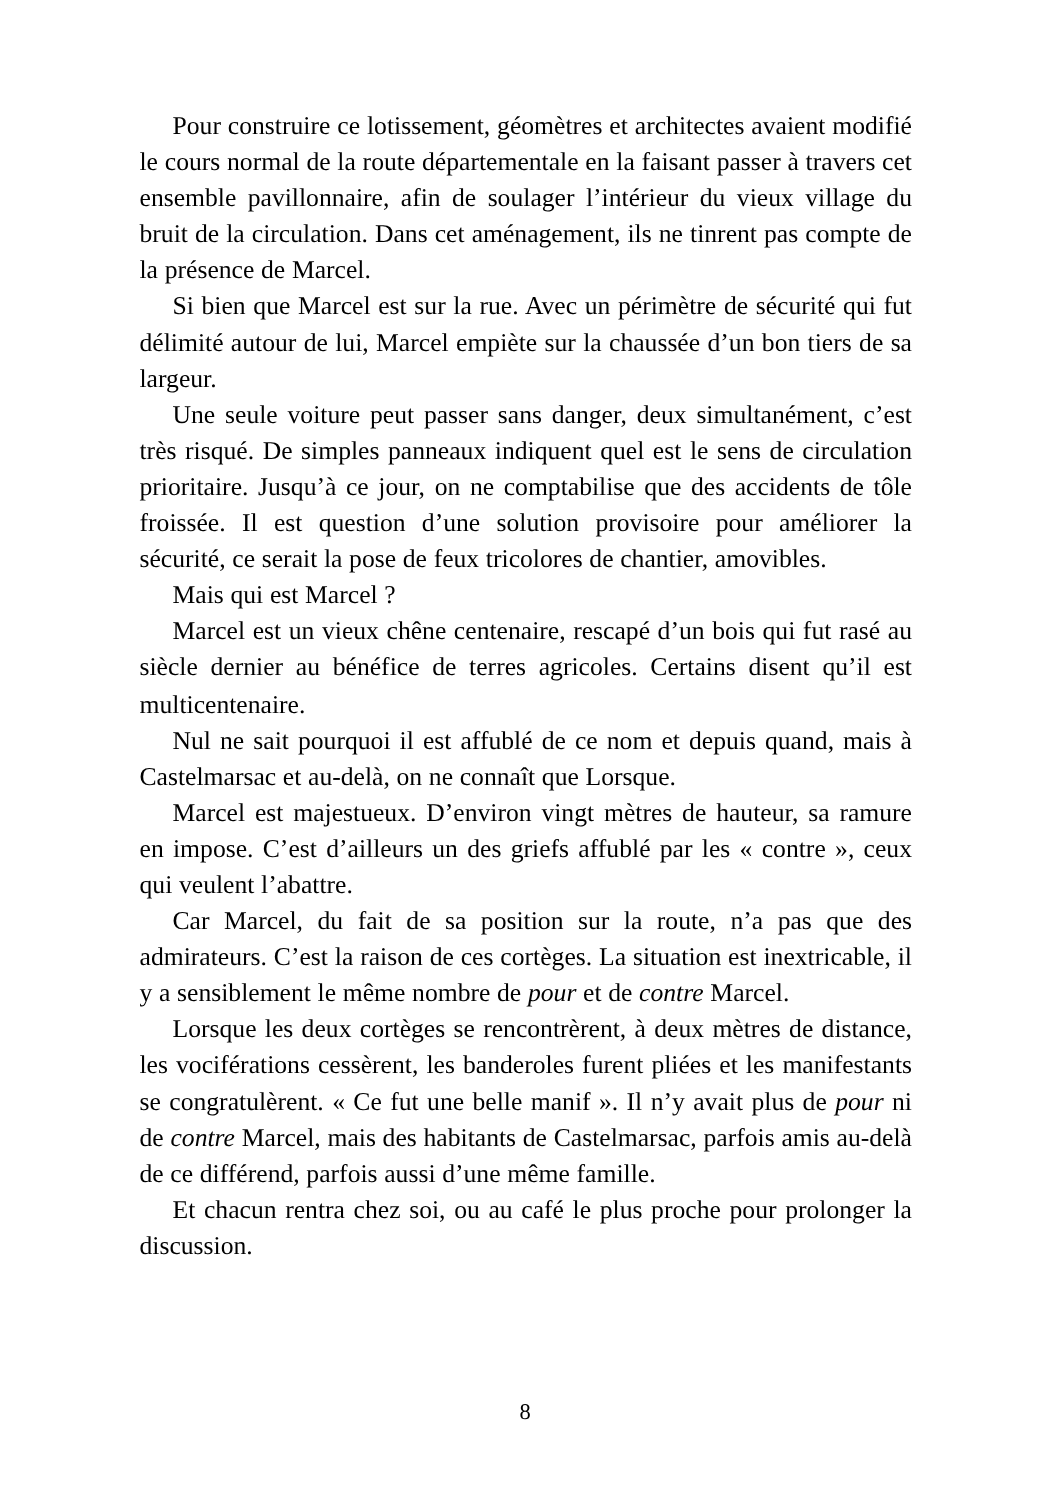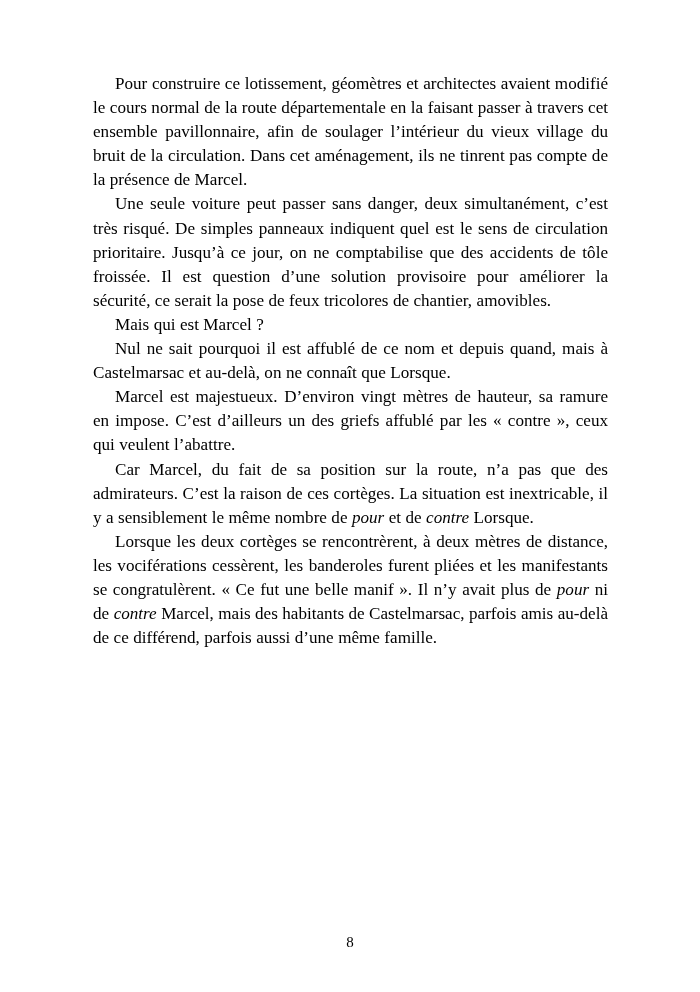--- a/index.html
+++ b/index.html
@@ -66,31 +66,34 @@
   }
 </style>
 </head>
 <body>
 
 <div class="page">
 
   <div class="text-block">
 
     <p class="para">Pour construire ce lotissement, géomètres et architectes avaient modifié le cours normal de la route départementale en la faisant passer à travers cet ensemble pavillonnaire, afin de soulager l’intérieur du vieux village du bruit de la circulation. Dans cet aménagement, ils ne tinrent pas compte de la présence de Marcel.</p>
+    <p class="para">Si bien que Marcel est sur la rue. Avec un périmètre de sécurité qui fut délimité autour de lui, Marcel empiète sur la chaussée d’un bon tiers de sa largeur.</p>
     <p class="para">Une seule voiture peut passer sans danger, deux simultanément, c’est très risqué. De simples panneaux indiquent quel est le sens de circulation prioritaire. Jusqu’à ce jour, on ne comptabilise que des accidents de tôle froissée. Il est question d’une solution provisoire pour améliorer la sécurité, ce serait la pose de feux tricolores de chantier, amovibles.</p>
     <p class="para">Mais qui est Marcel ?</p>
+    <p class="para">Marcel est un vieux chêne centenaire, rescapé d’un bois qui fut rasé au siècle dernier au bénéfice de terres agricoles. Certains disent qu’il est multicentenaire.</p>
     <p class="para">Nul ne sait pourquoi il est affublé de ce nom et depuis quand, mais à Castelmarsac et au-delà, on ne connaît que Lorsque.</p>
     <p class="para">Marcel est majestueux. D’environ vingt mètres de hauteur, sa ramure en impose. C’est d’ailleurs un des griefs affublé par les « contre », ceux qui veulent l’abattre.</p>
 
     <p class="para">
-      <span>Car Marcel, du fait de sa position sur la route, n’a pas que des admirateurs. C’est la raison de ces cortèges. La situation est inextricable, il y a sensiblement le même nombre de </span><em class="it">pour</em><span> et de </span><em class="it">contre</em><span> Lorsque.</span>
+      <span>Car Marcel, du fait de sa position sur la route, n’a pas que des admirateurs. C’est la raison de ces cortèges. La situation est inextricable, il y a sensiblement le même nombre de </span><em class="it">pour</em><span> et de </span><em class="it">contre</em><span> Marcel.</span>
     </p>
 
     <p class="para">
       <span>Lorsque les deux cortèges se rencontrèrent, à deux mètres de distance, les vociférations cessèrent, les banderoles furent pliées et les manifestants se congratulèrent. « Ce fut une belle manif ». Il n’y avait plus de </span><em class="it">pour</em><span> ni de </span><em class="it">contre</em><span> Marcel, mais des habitants de Castelmarsac, parfois amis au-delà de ce différend, parfois aussi d’une même famille.</span>
     </p>
 
+    <p class="para">Et chacun rentra chez soi, ou au café le plus proche pour prolonger la discussion.</p>
 
   </div>
 
   <div class="folio">8</div>
 
 </div>
 
 </body></html>

